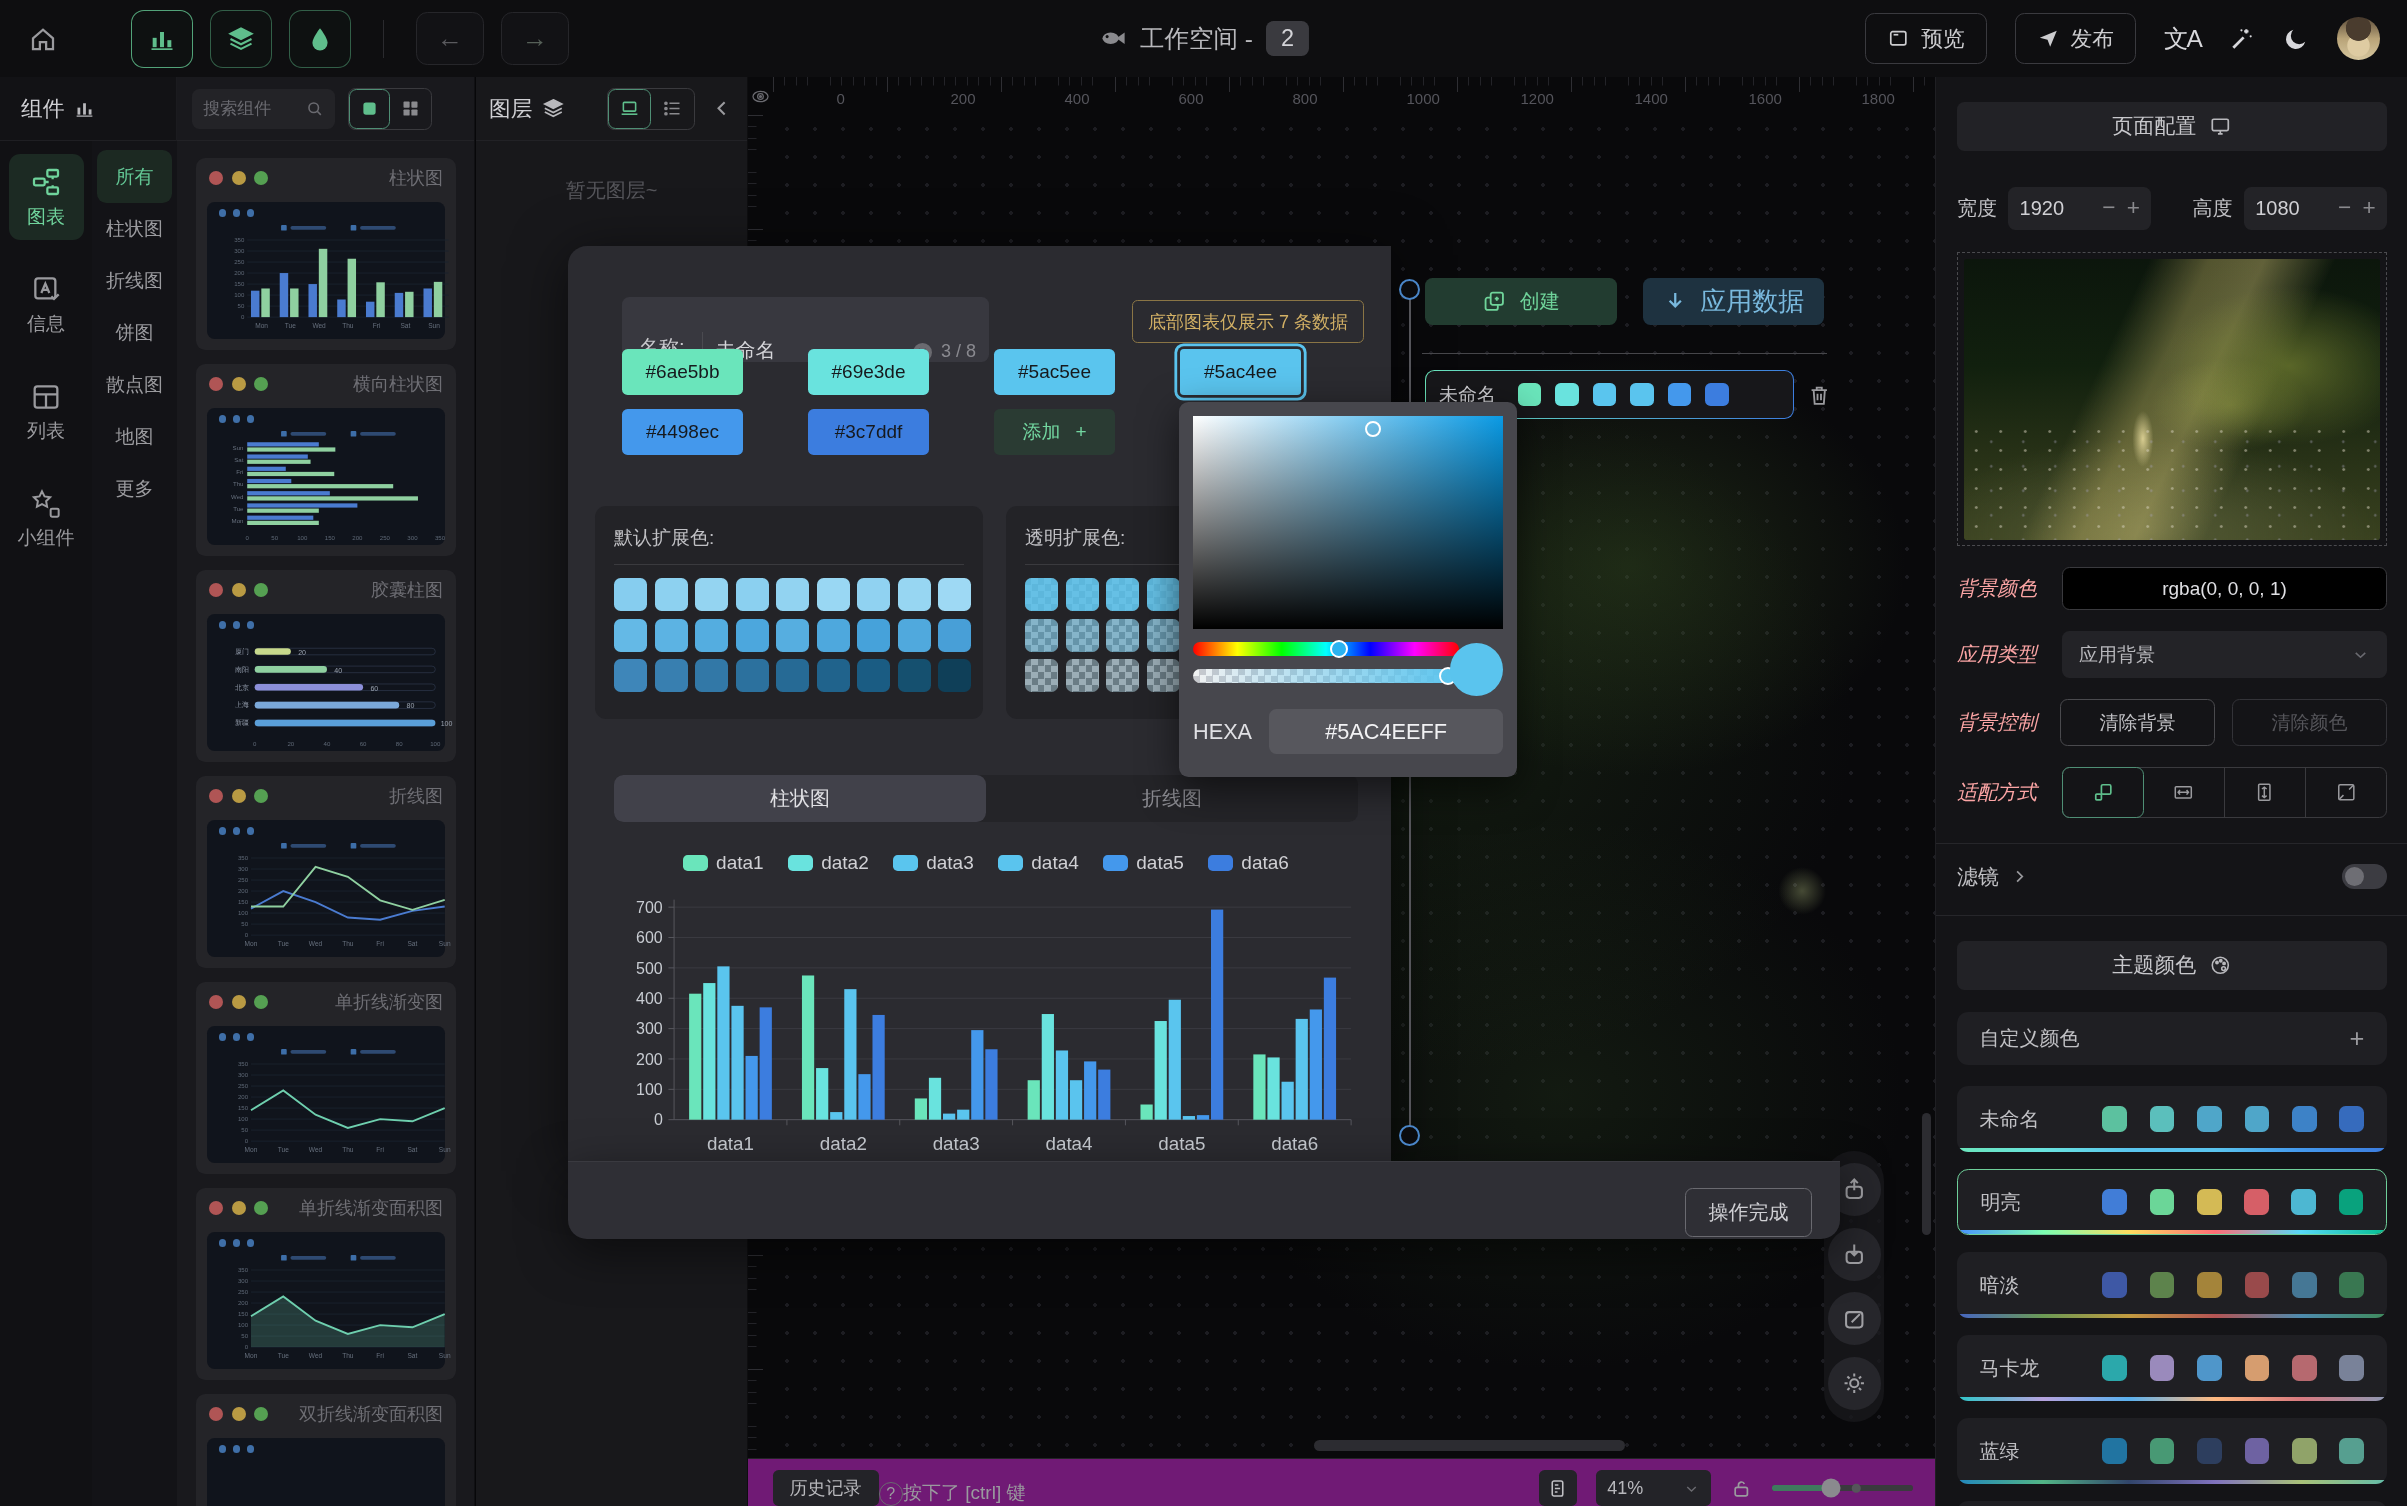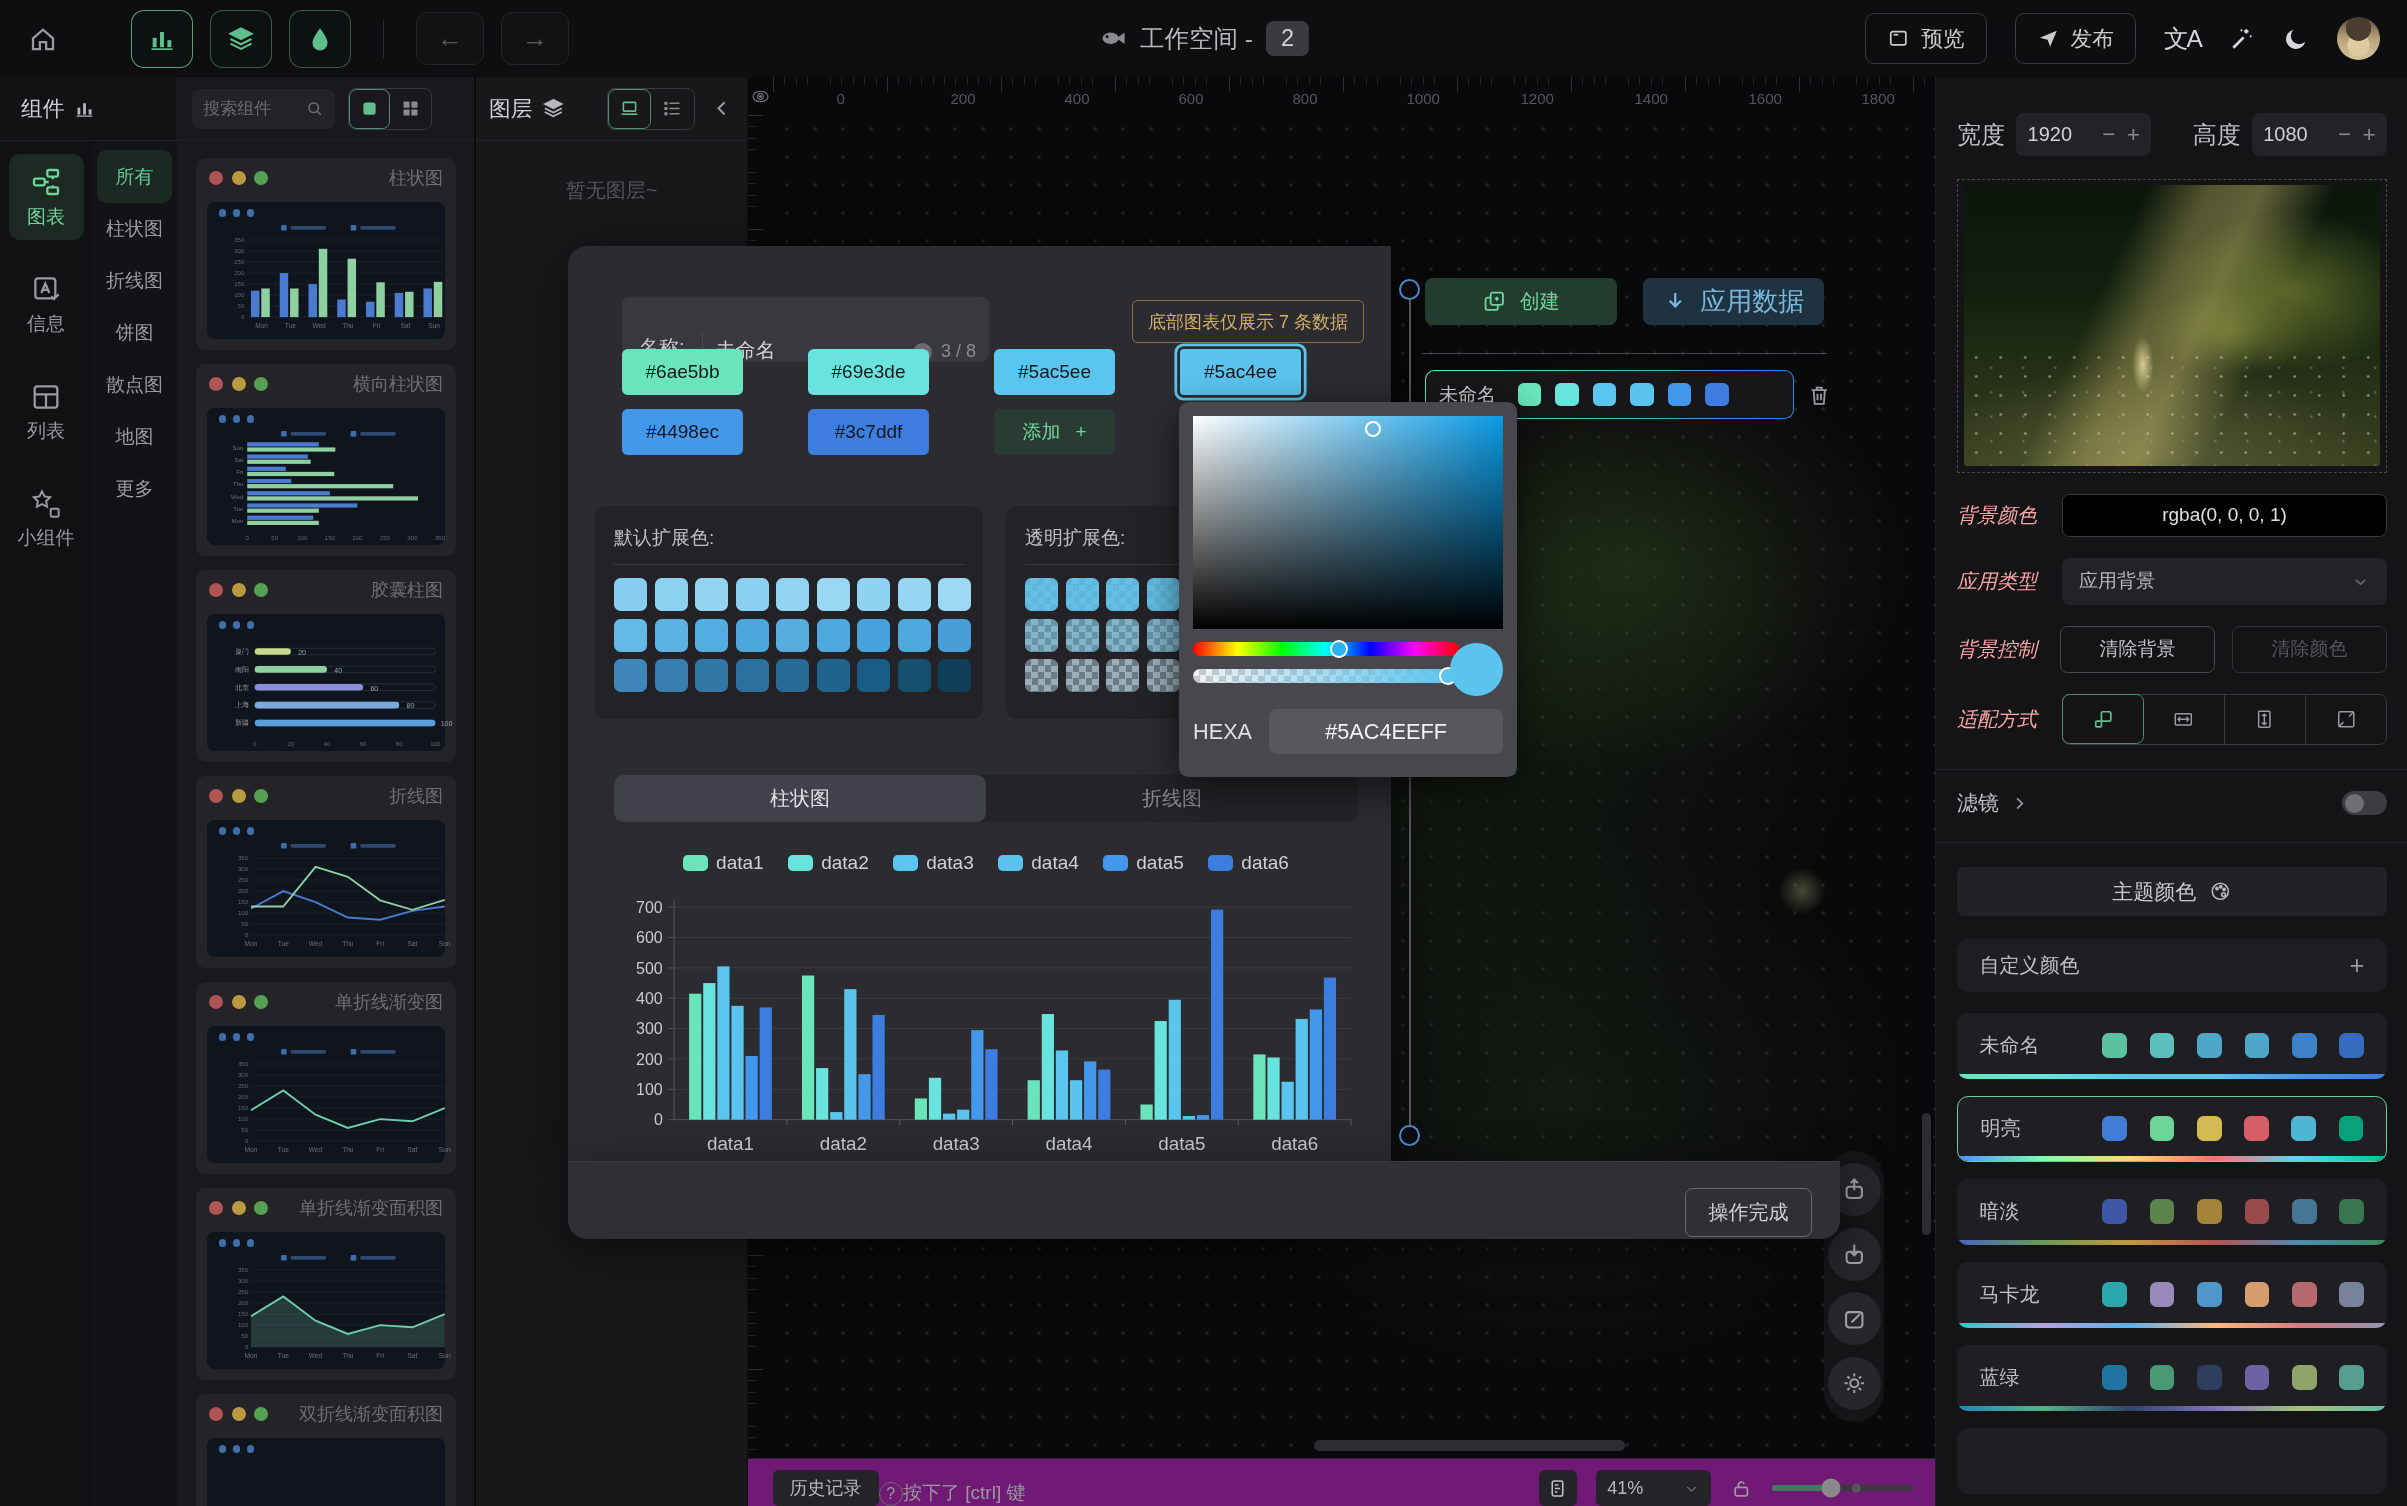--- a/index.html
+++ b/index.html
@@ -216,21 +216,21 @@
   #hex-input { flex:1; min-width:0; height:45px; background:#57575d; border:none; border-radius:7.5px; outline:none;
     text-align:center; color:#f2f2f4; font-size:21.7px; font-family:inherit; }
 
   
   #rightpanel { position:absolute; left:1935px; top:77px; width:473px; bottom:0; background:#141417;
     border-left:0.9px solid #1f1f23; padding:0 21px; z-index:25; }
   .rp-header { height:49px; background:#222226; border-radius:7.5px; display:flex; align-items:center; justify-content:center;
     gap:13px; font-size:21px; color:#c8c8cc; }
   #rp-title { margin-top:24.5px; }
   #size-row { display:flex; align-items:center; margin-top:36px; gap:11.3px; }
-  #size-row .lbl { font-size:24px; color:#c0c0c4; white-space:nowrap; }
+  #size-row .lbl { font-size:20px; color:#c0c0c4; white-space:nowrap; }
   .stepper { width:143px; height:43px; background:#232327; border-radius:7.5px; display:flex; align-items:center;
     padding:0 11.3px; }
   .stepper .val { font-size:20px; color:#d0d0d4; }
   .stepper .pm { margin-left:auto; display:flex; gap:11.3px; color:#8a8a8e; font-size:22.6px; }
   #preview-wrap { margin-top:22.6px; border:0.9px dashed #4a4a4e; padding:5.6px; height:294px; }
   #preview-img { position:relative; width:100%; height:100%; border-radius:2.8px; overflow:hidden;
     background:
       radial-gradient(ellipse 179px 113px at 78% 38%, rgba(150,160,62,.55), rgba(0,0,0,0) 70%),
       radial-gradient(ellipse 113px 66px at 64% 52%, rgba(170,175,80,.4), rgba(0,0,0,0) 70%),
       radial-gradient(ellipse 15px 40px at 43% 64%, rgba(235,222,160,.85), rgba(0,0,0,0) 70%),
@@ -1163,20 +1163,27 @@
     <span class="sl-handle" id="alpha-handle" style="left: 96%;"></span>
   </div>
   <span id="preview-circle" style="background: rgb(90, 196, 238);"></span>
   <div id="hexa-row">
     <span class="hl">HEXA</span>
     <input id="hex-input" value="#5AC4EEFF" style="">
   </div>
 </div>
 
 <div id="rightpanel">
+  <div id="rp-title" class="rp-header">
+    <span>页面配置</span>
+    <svg width="22.6" height="22.6" viewBox="0 0 24 24" fill="none" stroke="#b8b8bc" stroke-width="1.8">
+        <rect x="3.5" y="4.5" width="17" height="12" rx="1.5"></rect>
+        <path d="M9.5 20 h5 M12 16.5 V20"></path>
+      </svg>
+  </div>
   <div id="size-row">
     <span class="lbl">宽度</span>
     <span class="stepper">
       <span class="val">1920</span>
       <span class="pm">
           <span>−</span>
           <span>+</span>
         </span>
     </span>
     <span class="lbl" style="margin-left:30px;">高度</span>

